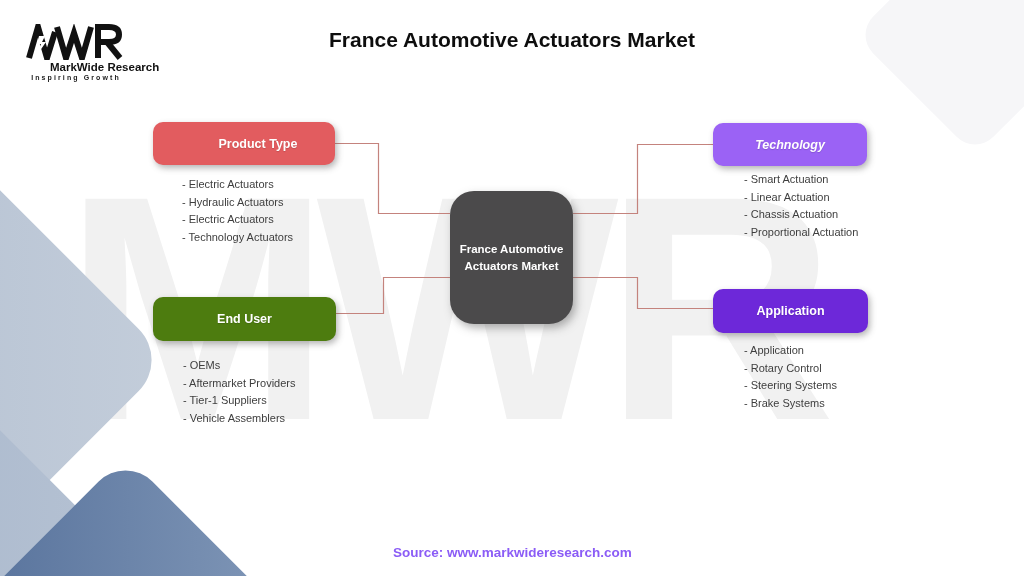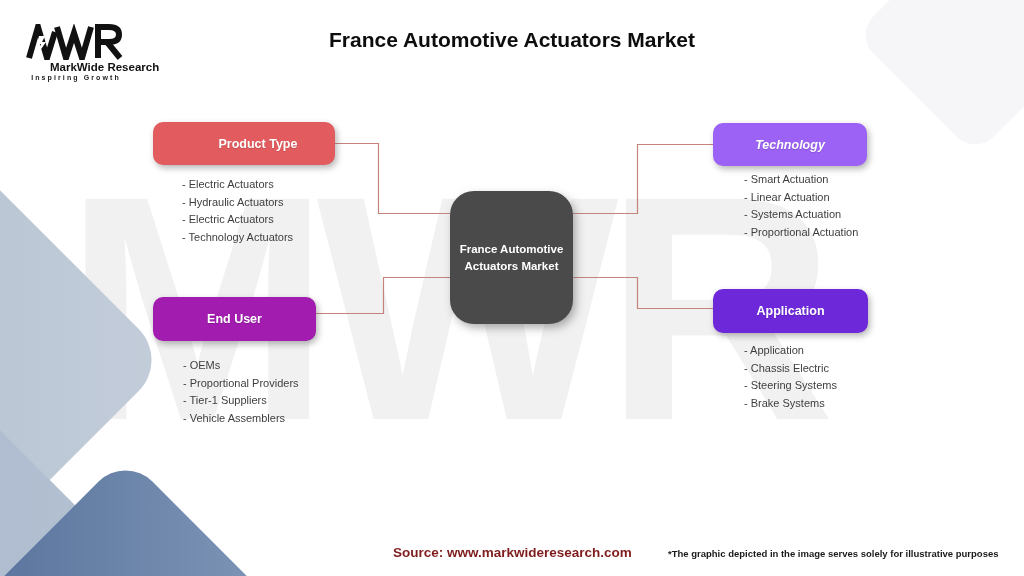--- a/index.html
+++ b/index.html
@@ -38,21 +38,21 @@
     box-shadow:2px 3px 6px rgba(90,90,90,.45);}
   .cat-box span{color:#fff;font-weight:bold;font-size:12.5px;text-shadow:0 1px 1px rgba(0,0,0,.15);}
   .center-box{position:absolute;left:450px;top:191px;width:123px;height:133px;z-index:4;
     background:#4b4a4b;border-radius:24px;display:flex;align-items:center;justify-content:center;
     box-shadow:3px 4px 8px rgba(100,100,100,.5);}
   .center-box span{color:#fff;font-weight:bold;font-size:11.5px;text-align:center;
     line-height:1.4;padding:0 8px;}
   .items{position:absolute;z-index:4;list-style:none;margin:0;padding:0;
     font-size:11px;color:#3e3e3e;line-height:17.6px;white-space:nowrap;}
   
-  .source{position:absolute;left:393px;top:545px;z-index:4;font-size:13.5px;font-weight:bold;color:#7f1d1d;white-space:nowrap;}
+  .source{position:absolute;left:393px;top:545px;z-index:4;font-size:13.5px;font-weight:bold;color:#8b5cf6;white-space:nowrap;}
   .disclaimer{position:absolute;left:668px;top:548px;z-index:4;font-size:9.5px;font-weight:bold;color:#1a1a1a;white-space:nowrap;}
 </style>
 </head>
 <body>
 
 <div class="canvas">
 
   <div class="watermark">MWR</div>
   <div class="diamond light1"></div>
   <div class="diamond light2"></div>
@@ -93,40 +93,39 @@
     <li>- Electric Actuators</li>
     <li>- Technology Actuators</li>
   </ul>
 
   <div class="cat-box" style="left: 713px; top: 123px; width: 154px; height: 43px; background: rgb(155, 98, 245); font-style: italic;">
     <span>Technology</span>
   </div>
   <ul class="items" style="left:744px;top:171px">
     <li>- Smart Actuation</li>
     <li>- Linear Actuation</li>
-    <li>- Systems Actuation</li>
+    <li>- Chassis Actuation</li>
     <li>- Proportional Actuation</li>
   </ul>
 
-  <div class="cat-box" style="left: 153px; top: 297px; width: 163px; height: 44px; background: #a21caf;">
+  <div class="cat-box" style="left: 153px; top: 297px; width: 183px; height: 44px; background: #4d7c0f;">
     <span>End User</span>
   </div>
   <ul class="items" style="left:183px;top:357px">
     <li>- OEMs</li>
-    <li>- Proportional Providers</li>
+    <li>- Aftermarket Providers</li>
     <li>- Tier-1 Suppliers</li>
     <li>- Vehicle Assemblers</li>
   </ul>
 
   <div class="cat-box" style="left: 713px; top: 289px; width: 155px; height: 44px; background: #6d28d9;">
     <span>Application</span>
   </div>
   <ul class="items" style="left:744px;top:342px">
     <li>- Application</li>
-    <li>- Chassis Electric</li>
+    <li>- Rotary Control</li>
     <li>- Steering Systems</li>
     <li>- Brake Systems</li>
   </ul>
 
   <div class="source">Source: www.markwideresearch.com</div>
-  <div class="disclaimer">*The graphic depicted in the image serves solely for illustrative purposes</div>
 
 </div>
 
 </body></html>

